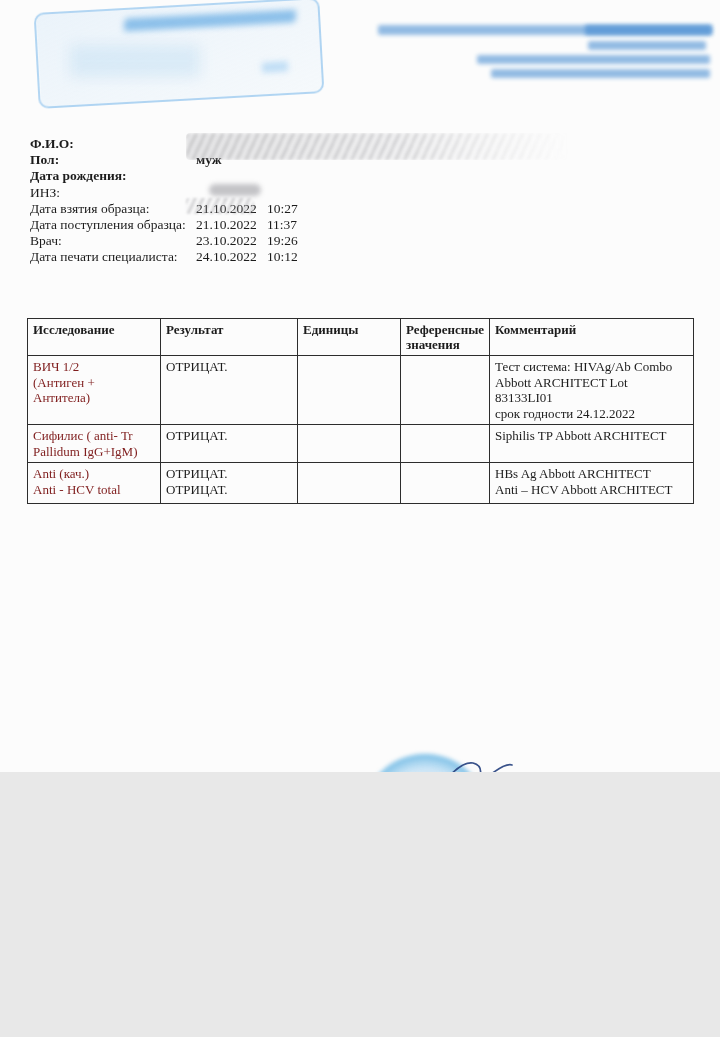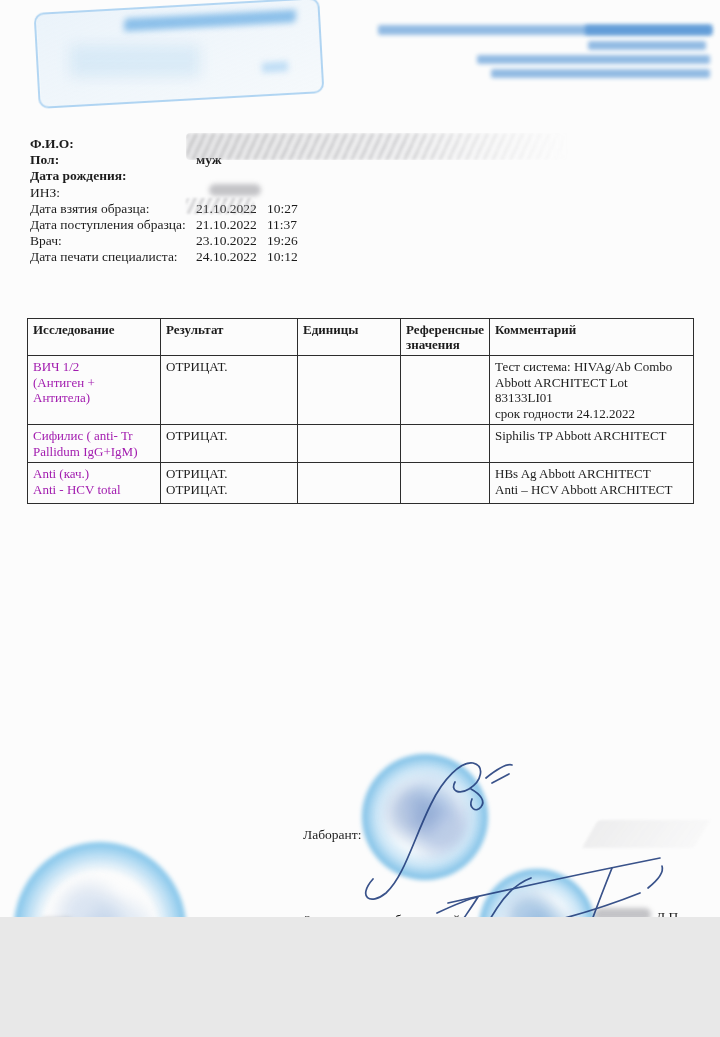--- a/index.html
+++ b/index.html
@@ -1,17 +1,17 @@
 <!DOCTYPE html>
 <html><head>
 <meta charset="utf-8">
 <style>
   html,body{margin:0;padding:0;background:#e8e8e8;}
   .page{
-    position:relative;width:720px;height:917px;margin:0 auto;
+    position:relative;width:720px;height:772px;margin:0 auto;
     background:#fcfcfc;overflow:hidden;
     font-family:"Liberation Serif","DejaVu Serif",serif;color:#1c1c1c;
   }
   
   .rect-stamp{
     position:absolute;left:36px;top:5px;width:282px;height:92px;
     border:2px solid rgba(125,185,235,.55);border-radius:10px;
     background:linear-gradient(160deg,rgba(190,220,245,.28),rgba(238,246,252,.45));
     transform:rotate(-3.2deg);filter:blur(.6px);
   }
@@ -45,21 +45,21 @@
   }
   .dob-redact{position:absolute;left:209px;top:184px;width:52px;height:12px;background:#95959b;filter:blur(2.6px);opacity:.55;border-radius:6px;}
   .inz-redact{position:absolute;left:186px;top:198px;width:68px;height:16px;
     background:repeating-linear-gradient(115deg,rgba(120,120,125,.5) 0 3px,rgba(220,220,224,.3) 3px 7px);
     filter:blur(1.2px);opacity:.55;border-radius:3px;}
   
   .results{position:absolute;left:27px;top:318px;border-collapse:collapse;table-layout:fixed;width:666px;font-size:13px;padding-left:8px;}
   .results th,.results td{border:1.3px solid #2d2d2d;vertical-align:top;padding:3px 5px;}
   .results th{text-align:left;font-size:13px;font-weight:bold;line-height:15px;}
   .results thead tr{height:36px;}
-  .tname{color:#a21caf;line-height:15.5px;}
+  .tname{color:#7f1d1d;line-height:15.5px;}
   .tres{line-height:15.5px;}
   .tcomm{line-height:15.5px;padding-left:8px;margin-left:39px;}
   .footnote{position:absolute;left:30px;top:475px;font-size:12.5px;}
   
   .flabel{position:absolute;font-size:13.5px;white-space:pre;}
   .lab-label{left:303px;top:827px;}
   .head-label{left:304px;top:912px;}
   .initials{left:656px;top:909px;}
   .name-redact{position:absolute;left:594px;top:908px;width:57px;height:13px;background:#96969c;filter:blur(2.4px);opacity:.55;border-radius:6px;}
   .faint-redact{position:absolute;left:590px;top:820px;width:112px;height:28px;

